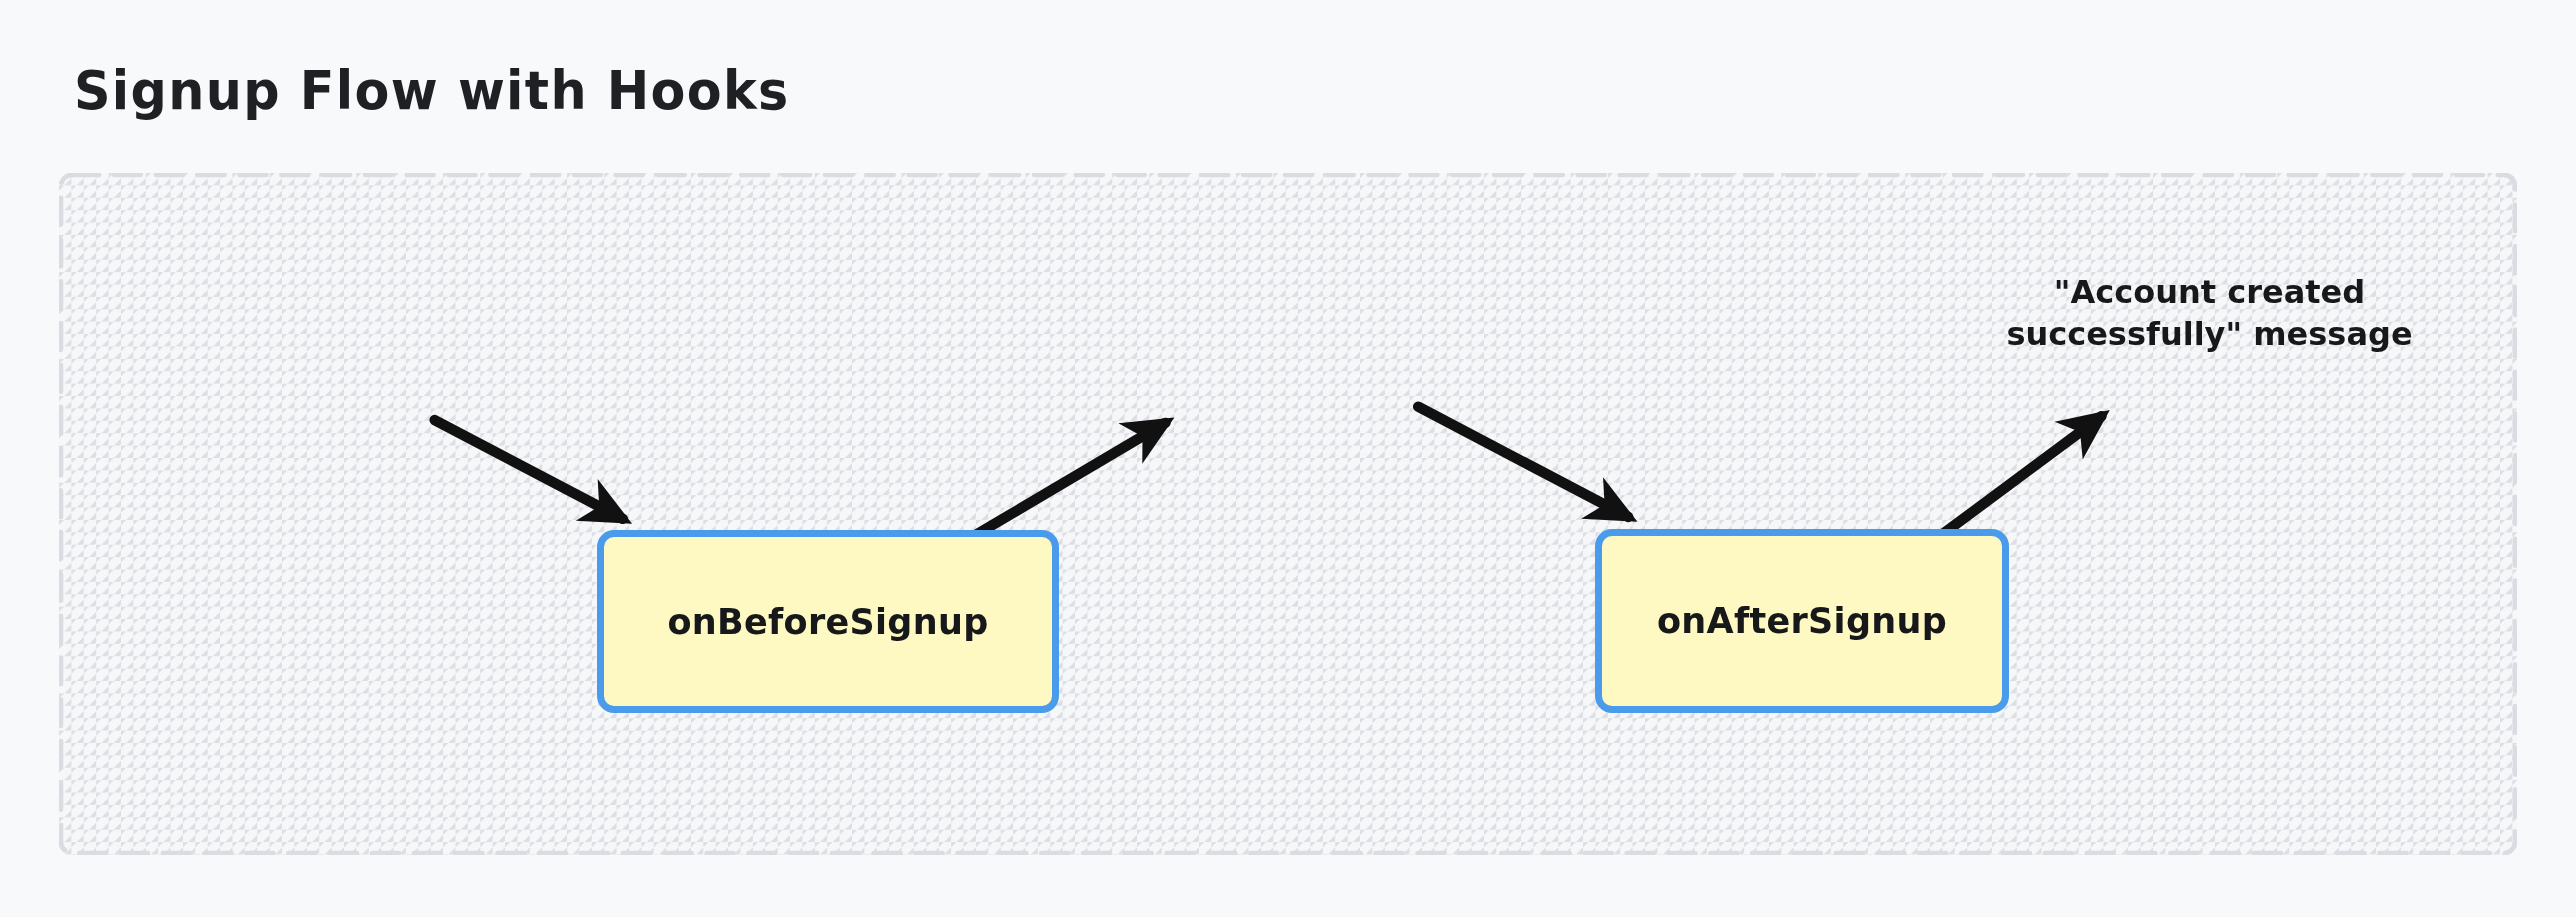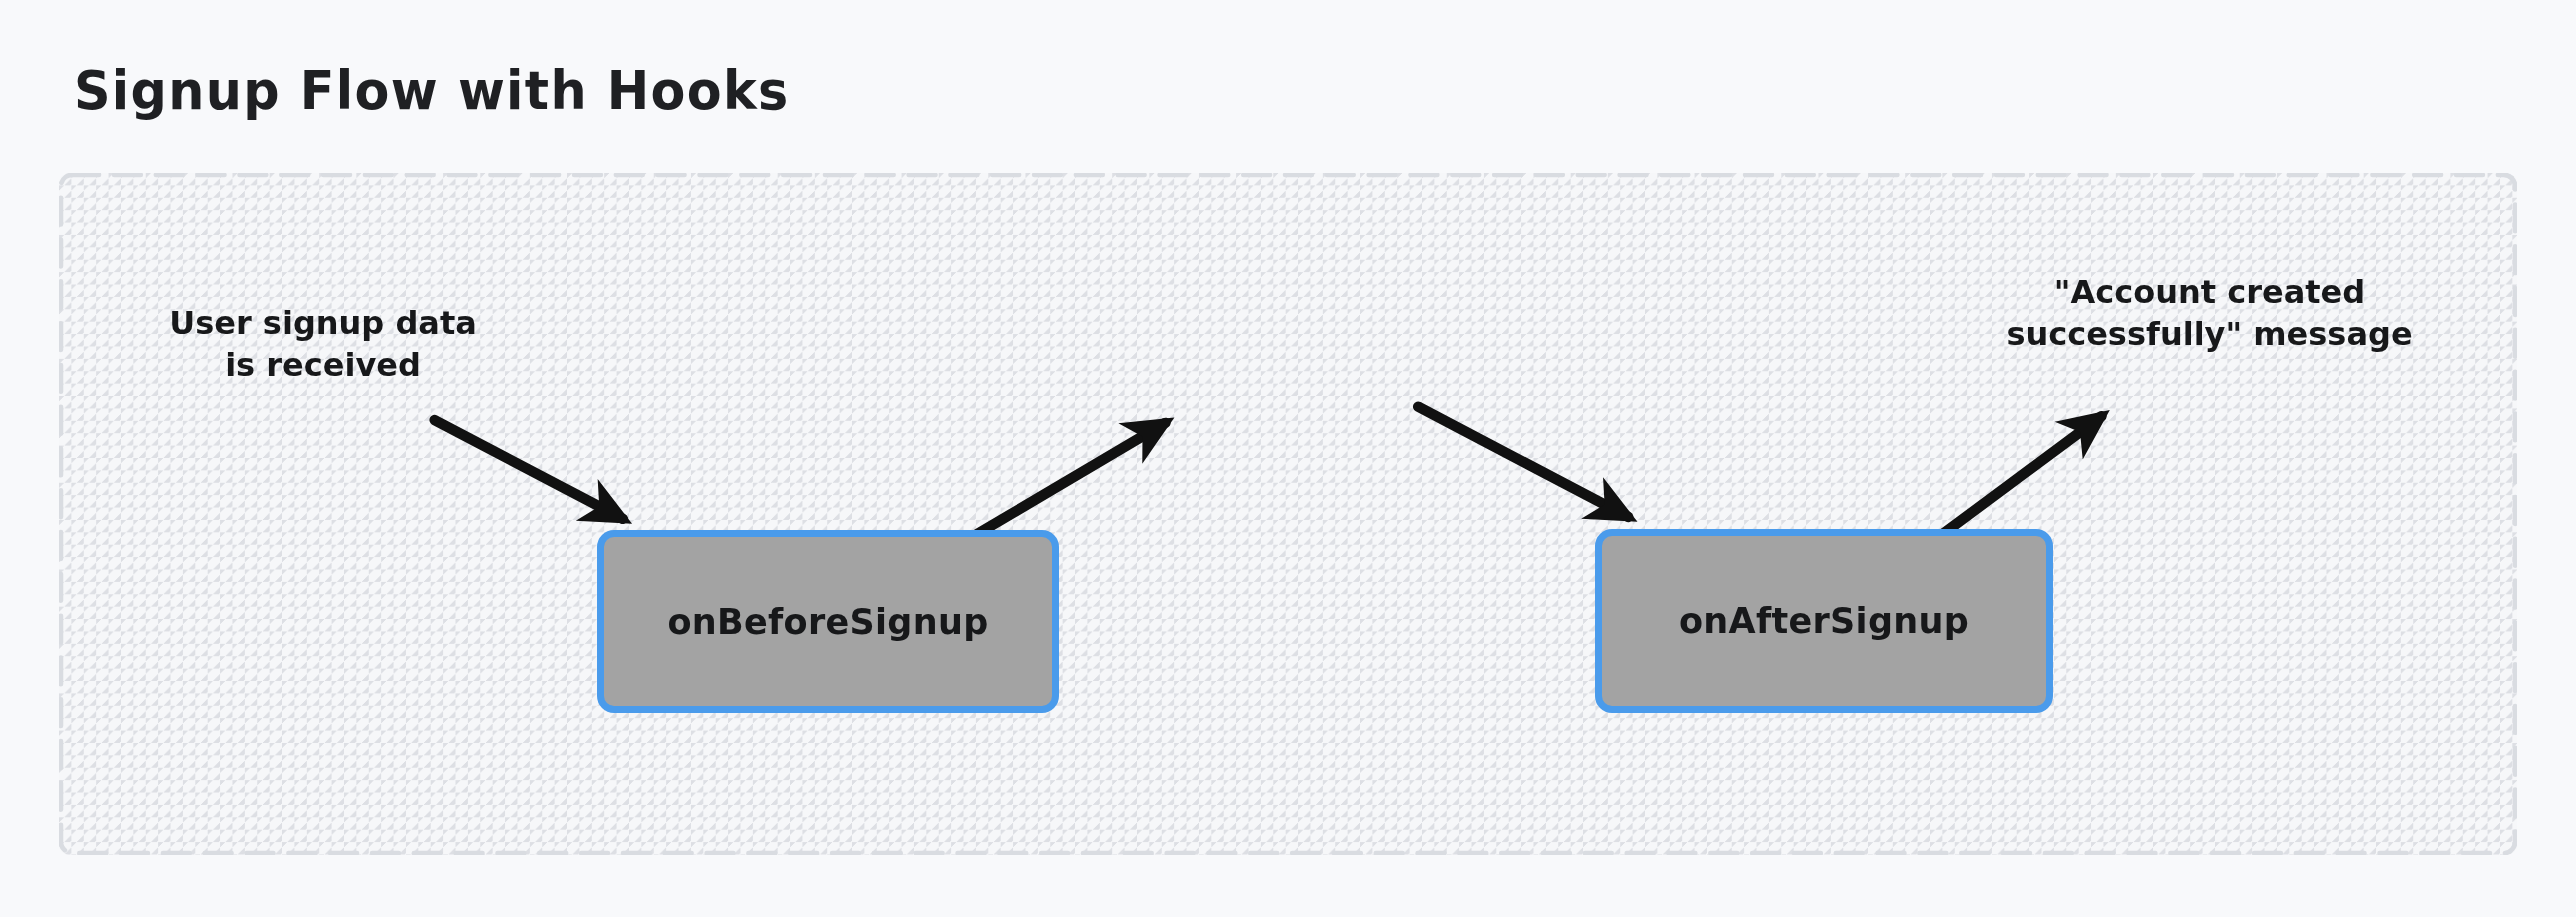--- a/index.html
+++ b/index.html
@@ -70,39 +70,39 @@
     top: 0;
     width: 2576px;
     height: 917px;
     pointer-events: none;
   }
 
   
   .hook-node {
     position: absolute;
     box-sizing: border-box;
-    background: #a3a3a3;
+    background: #fef9c3;
     border: 7.6px solid #4a9beb;
     border-radius: 17px;
     display: flex;
     align-items: center;
     justify-content: center;
   }
 
   .hook-node-label {
     font-family: "DejaVu Sans", sans-serif;
     font-size: 35px;
     font-weight: 700;
     color: #17181a;
     letter-spacing: 0.3px;
     white-space: nowrap;
   }
 
   #node-onbeforesignup { left: 597px; top: 530px; width: 462px; height: 183px; }
-  #node-onaftersignup  { left: 1595px; top: 529px; width: 458px; height: 184px; }
+  #node-onaftersignup  { left: 1595px; top: 529px; width: 414px; height: 184px; }
 
   
   .edge-label {
     position: absolute;
     font-family: "DejaVu Sans", sans-serif;
     font-size: 32px;
     font-weight: 700;
     color: #17181a;
     line-height: 1.32;
     text-align: center;
@@ -135,22 +135,20 @@
 
     <line x1="457" y1="442" x2="655" y2="546" stroke="#111111" stroke-width="11" stroke-linecap="round" marker-end="url(#arrowhead)"></line>
 
     <line x1="1028" y1="562" x2="1226" y2="445" stroke="#111111" stroke-width="11" stroke-linecap="round" marker-end="url(#arrowhead)"></line>
 
     <line x1="1492" y1="428" x2="1713" y2="544" stroke="#111111" stroke-width="11" stroke-linecap="round" marker-end="url(#arrowhead)"></line>
 
     <line x1="2044" y1="562" x2="2211" y2="438" stroke="#111111" stroke-width="11" stroke-linecap="round" marker-end="url(#arrowhead)"></line>
   </svg>
 
-  <div class="edge-label" id="label-signup-data">User signup data
-is received</div>
 
 
   <div class="edge-label" id="label-success-message">"Account created
 successfully" message</div>
 
   <div class="hook-node" id="node-onbeforesignup">
     <span class="hook-node-label">onBeforeSignup</span>
   </div>
 
   <div class="hook-node" id="node-onaftersignup">

